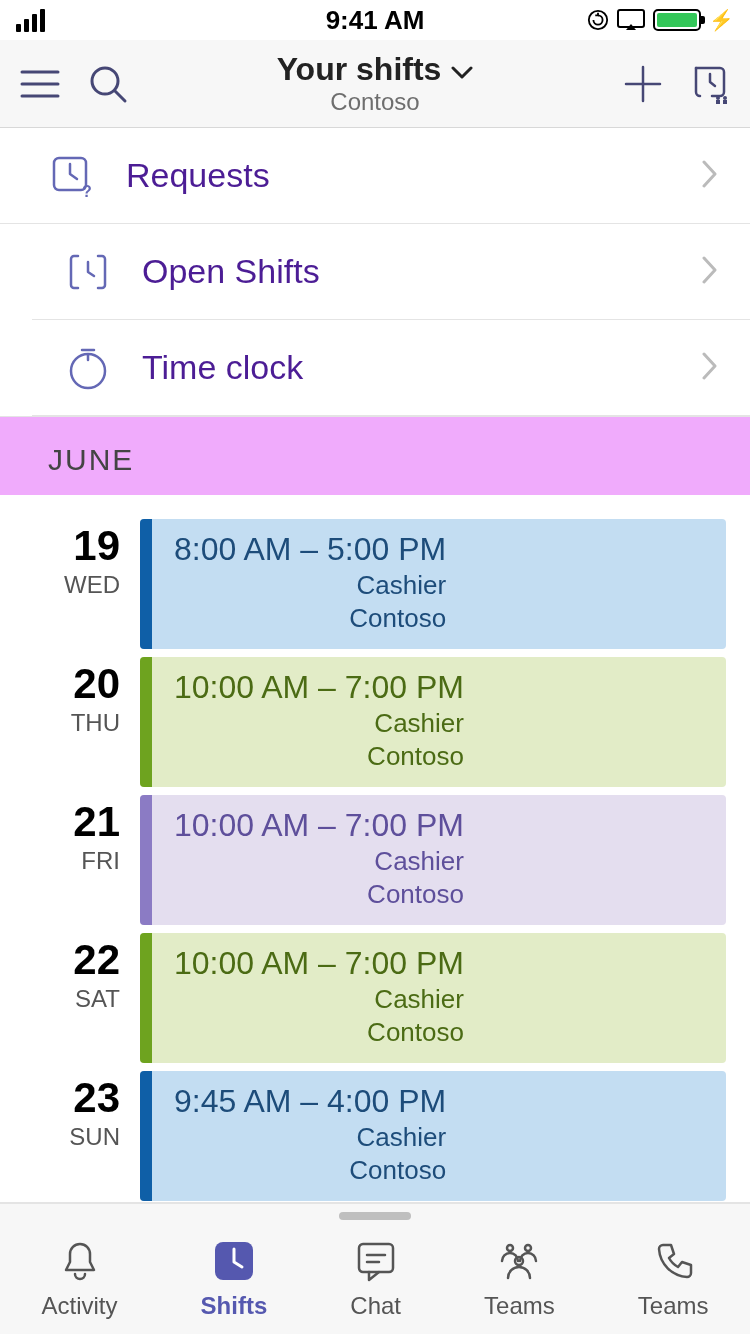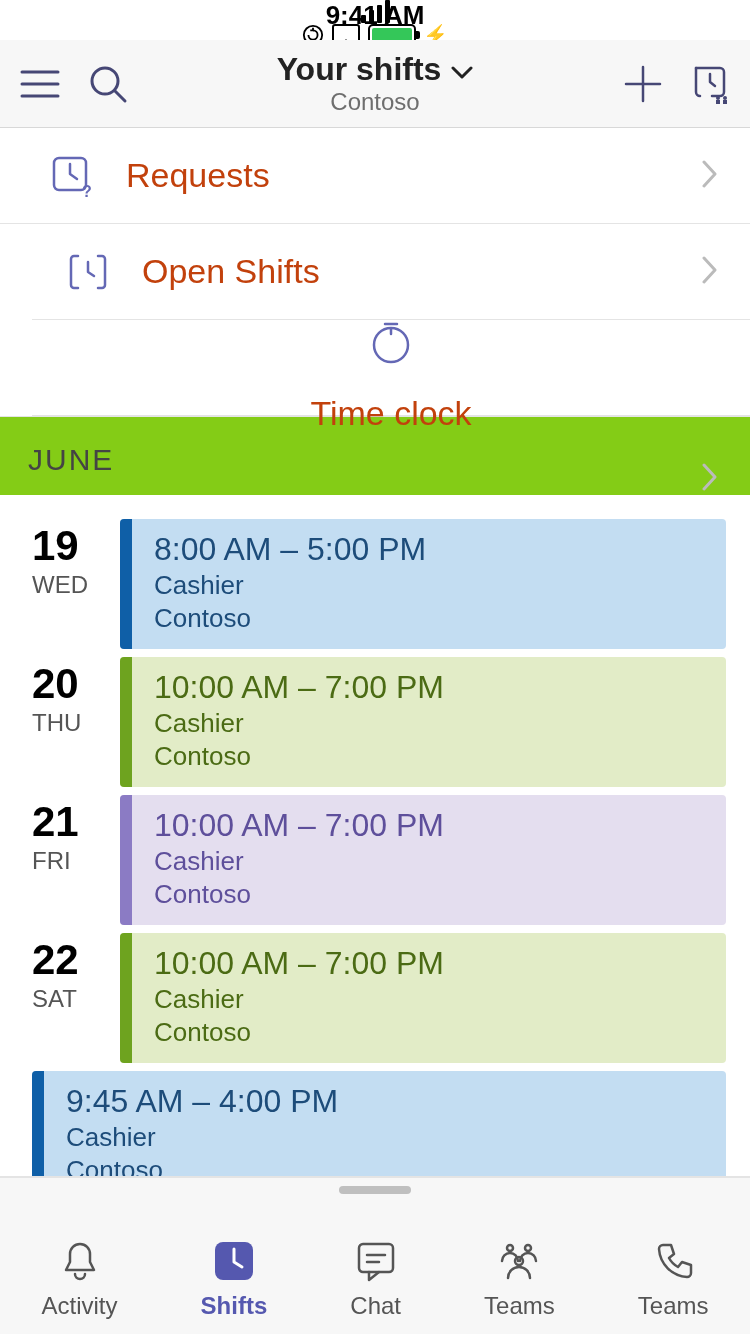--- a/index.html
+++ b/index.html
@@ -1,17 +1,17 @@
 <!DOCTYPE html>
 <html><head>
 <meta charset="utf-8">
 <style>
   * { box-sizing: border-box; margin: 0; padding: 0; }
   html, body { width: 750px; height: 1334px; font-family: -apple-system, "Segoe UI", sans-serif; background: #fff; color: #000; overflow: hidden; }
-  .status-bar { height: 40px; display: flex; align-items: center; justify-content: space-between; padding: 0 16px; font-weight: 600; font-size: 26px; flex-direction: column; }
+  .status-bar { height: 40px; display: flex; align-items: center; justify-content: space-between; padding: 0 16px; font-weight: 600; font-size: 26px; }
   .status-left, .status-right { display: flex; align-items: center; gap: 8px; }
   .status-time { position:absolute; left:0; right:0; text-align:center; }
   .signal-bars { display:flex; align-items:flex-end; gap:3px; }
   .signal-bars span { width:5px; background:#000; display:block; border-radius:1px;}
   .signal-bars span:nth-child(1){height:8px;} .signal-bars span:nth-child(2){height:13px;}
   .signal-bars span:nth-child(3){height:18px;} .signal-bars span:nth-child(4){height:23px;}
   .battery { width:48px; height:22px; border:2px solid #000; border-radius:5px; position:relative; display:flex; align-items:center; padding:2px;}
   .battery::after{content:""; position:absolute; right:-6px; top:5px; width:4px; height:8px; background:#000; border-radius:0 2px 2px 0;}
   .battery .fill{height:100%; width:100%; background:#34c759; border-radius:2px;}
   .bolt{font-size:20px; color:#000;}
@@ -21,37 +21,37 @@
   .header .title { font-size:32px; font-weight:700; color:#222; display:inline-flex; align-items:center; gap:10px;}
   .header .subtitle { font-size:24px; color:#6e6e6e; }
   .header .right { margin-left:auto; display:flex; align-items:center; gap:28px;}
   .icon-btn { color:#464775; display:flex; align-items:center; justify-content:center; }
   .icon-btn svg { stroke:#464775; }
   .chev-down svg { stroke:#222; }
   .menu-list { background:#fff; }
   .menu-item { height:96px; display:flex; align-items:center; padding:0 32px 0 32px; border-bottom:1px solid #e4e4e4; margin-left:32px; gap:30px; position:relative;}
   .menu-item:first-child{ margin-left:0; padding-left:48px; border-top:none;}
   .menu-item .mi-icon { width:48px; display:flex; justify-content:center; }
-  .menu-item .mi-label { font-size:34px; color:#c2410c; }
+  .menu-item .mi-label { font-size:34px; color:#4c1d95; }
   .menu-item .mi-chev { margin-left:auto; color:#bbb; }
-  .month-header { background:#84cc16; padding:26px 28px 18px; font-size:30px; color:#444; letter-spacing:2px; text-transform:uppercase; border-top:1px solid #e4e4e4;}
+  .month-header { background:#f0abfc; padding:26px 48px 18px; font-size:30px; color:#444; letter-spacing:2px; text-transform:uppercase; border-top:1px solid #e4e4e4;}
   .day-list { padding: 24px 24px 0 32px; display:flex; flex-direction:column; gap:8px;}
-  .day-row { display:flex; align-items:stretch; min-height:130px;}
+  .day-row { display:flex; align-items:stretch; gap:20px; min-height:130px;text-align:right;}
   .day-date { width:88px; padding-top:6px;}
   .day-num { font-size:42px; font-weight:700; line-height:1;}
   .day-wk { font-size:24px; color:#555; margin-top:4px;}
   .shift-card { flex:1; border-radius:4px; display:flex; overflow:hidden; }
   .shift-bar { width:12px; }
   .shift-body { padding:12px 22px 14px; display:flex; flex-direction:column; gap:2px;}
   .shift-time { font-size:32px; font-weight:500;}
   .shift-role, .shift-team { font-size:26px;}
   .theme-blue .shift-bar{background:#0f5fa7;} .theme-blue{background:#c3ddf2;} .theme-blue .shift-body{color:#1d4c7a;}
   .theme-green .shift-bar{background:#6ea31f;} .theme-green{background:#e2ecc7;} .theme-green .shift-body{color:#4b6b14;}
   .theme-purple .shift-bar{background:#8b7bc4;} .theme-purple{background:#e4deef;} .theme-purple .shift-body{color:#5e4f9b;}
-  .tab-bar { position:absolute; bottom:0; left:0; right:0; height:158px; background:#f7f7f7; border-top:2px solid #e4e4e4; display:flex; justify-content:space-around; align-items:flex-end; padding:18px 0 14px;}
+  .tab-bar { position:absolute; bottom:0; left:0; right:0; height:132px; background:#f7f7f7; border-top:2px solid #e4e4e4; display:flex; justify-content:space-around; align-items:flex-end; padding:18px 0 14px;}
   .tab-handle{position:absolute; top:8px; left:50%; transform:translateX(-50%); width:72px; height:8px; background:#bfbfbf; border-radius:4px;}
   .tab { display:flex; flex-direction:column; align-items:center; gap:8px; color:#555; font-size:24px;}
   .tab.active { color:#5558af;font-weight:bold; }
   .tab .tab-icon{height:46px; display:flex; align-items:center;}
 </style>
 </head>
 <body>
 
 <div class="status-bar">
   <div class="status-left">
@@ -154,21 +154,21 @@
           <path d="M22 12 v10 l6 4"></path>
         </svg>
     </div>
     <div class="mi-label">Open Shifts</div>
     <div class="mi-chev">
       <svg width="16" height="28" viewBox="0 0 16 28" fill="none" stroke="#bbb" stroke-width="3" stroke-linecap="round" stroke-linejoin="round">
           <polyline points="2,2 13,14 2,26"></polyline>
         </svg>
     </div>
   </div>
-  <div class="menu-item" style="border-bottom:1px solid #e4e4e4;flex-direction:column;">
+  <div class="menu-item" style="border-bottom:1px solid #e4e4e4;">
     <div class="mi-icon">
       <svg width="44" height="44" viewBox="0 0 44 44" fill="none" stroke="#6468b5" stroke-width="2.5" stroke-linecap="round" stroke-linejoin="round">
           <circle cx="22" cy="25" r="17"></circle>
           <line x1="22" y1="14" x2="22" y2="9"></line>
           <line x1="16" y1="4" x2="28" y2="4"></line>
         </svg>
     </div>
     <div class="mi-label">Time clock</div>
     <div class="mi-chev">
       <svg width="16" height="28" viewBox="0 0 16 28" fill="none" stroke="#bbb" stroke-width="3" stroke-linecap="round" stroke-linejoin="round">
@@ -231,20 +231,24 @@
     <div class="shift-card theme-green">
       <div class="shift-bar"></div>
       <div class="shift-body">
         <div class="shift-time">10:00 AM – 7:00 PM</div>
         <div class="shift-role">Cashier</div>
         <div class="shift-team">Contoso</div>
       </div>
     </div>
     </div>
     <div class="day-row">
+    <div class="day-date">
+      <div class="day-num">23</div>
+      <div class="day-wk">SUN</div>
+    </div>
     <div class="shift-card theme-blue">
       <div class="shift-bar"></div>
       <div class="shift-body">
         <div class="shift-time">9:45 AM – 4:00 PM</div>
         <div class="shift-role">Cashier</div>
         <div class="shift-team">Contoso</div>
       </div>
     </div>
     </div>
   </div>

